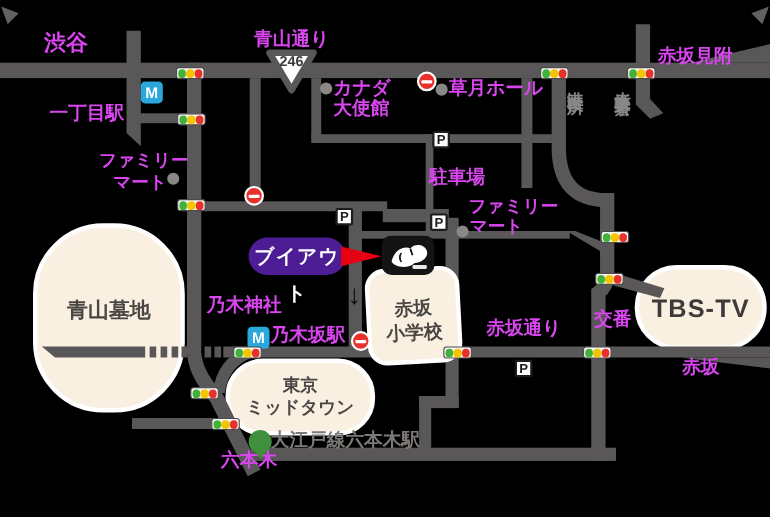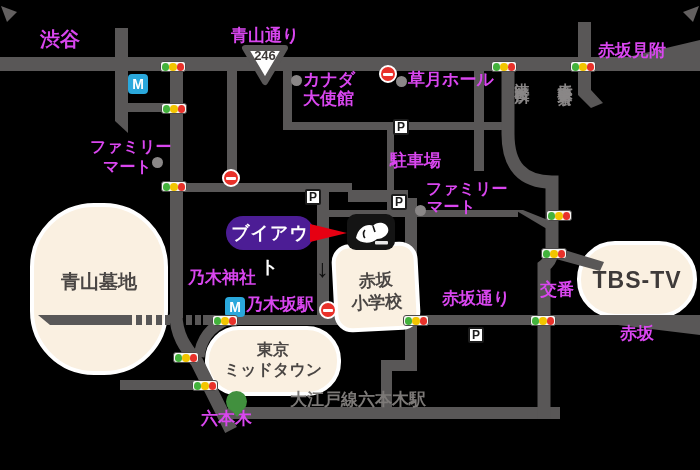--- a/index.html
+++ b/index.html
@@ -10,21 +10,21 @@
   
   .blob{position:absolute;background:#faf0e1;border:4px solid #fff;z-index:1;}
   .blob .bt{position:absolute;left:0;right:0;text-align:center;color:#4a4644;font-weight:bold;}
 
   
   #roads{position:absolute;left:0;top:0;z-index:2;}
 
   
   .lbl{position:absolute;color:#d946ef;font-size:17px;font-weight:bold;white-space:nowrap;z-index:4;line-height:1.1;}
   .lbl.sm{font-size:16px;}
-  .lbl.dim{color:#7c7977;padding-left:44px;}
+  .lbl.dim{color:#7c7977;}
   .vtext{position:absolute;color:#8a8787;font-size:15px;font-weight:bold;z-index:4;
          writing-mode:vertical-rl;text-orientation:upright;letter-spacing:2px;line-height:1;}
 
   
   .tl{position:absolute;width:26px;height:11px;background:#f7f7f5;border:1px solid #4c4a4a;border-radius:3px;
       display:flex;align-items:center;justify-content:space-between;padding:0 1px;z-index:5;}
   .tl i{display:block;width:8px;height:8px;border-radius:50%;}
   .tl .g{background:#43b23c;} .tl .y{background:#f2c500;} .tl .r{background:#e8312a;}
 
   .noentry{position:absolute;width:18px;height:18px;border-radius:50%;background:#e8312a;
@@ -126,20 +126,21 @@
     <polygon points="0,0 16,6 6,16" fill="#636060"></polygon>
   </svg>
   <svg class="corner-arrow" style="left:682px;top:6px;" width="17" height="17">
     <polygon points="17,0 11,16 1,6" fill="#636060"></polygon>
   </svg>
 
   <div class="lbl" style="left:40px;top:28px;font-size:20px;">渋谷</div>
   <div class="lbl" style="left:231px;top:27px;">青山通り</div>
   <div class="lbl" style="left:598px;top:30px;margin-top:12px;">赤坂見附</div>
 
+  <div class="lbl" style="left:40px;top:94px;width:73px;text-align:right;">一丁目駅</div>
 
   <div class="lbl" style="left:303px;top:71px;">カナダ</div>
   <div class="lbl" style="left:303px;top:90px;text-align:center;">大使館</div>
   <div class="dot" style="left:291px;top:75px;"></div>
 
   <div class="lbl" style="left:408px;top:71px;">草月ホール</div>
   <div class="dot" style="left:396px;top:76px;"></div>
 
   <div class="vtext" style="left:515px;top:71px;">港区役所</div>
   <div class="vtext" style="left:558px;top:71px;">赤坂警察署</div>

